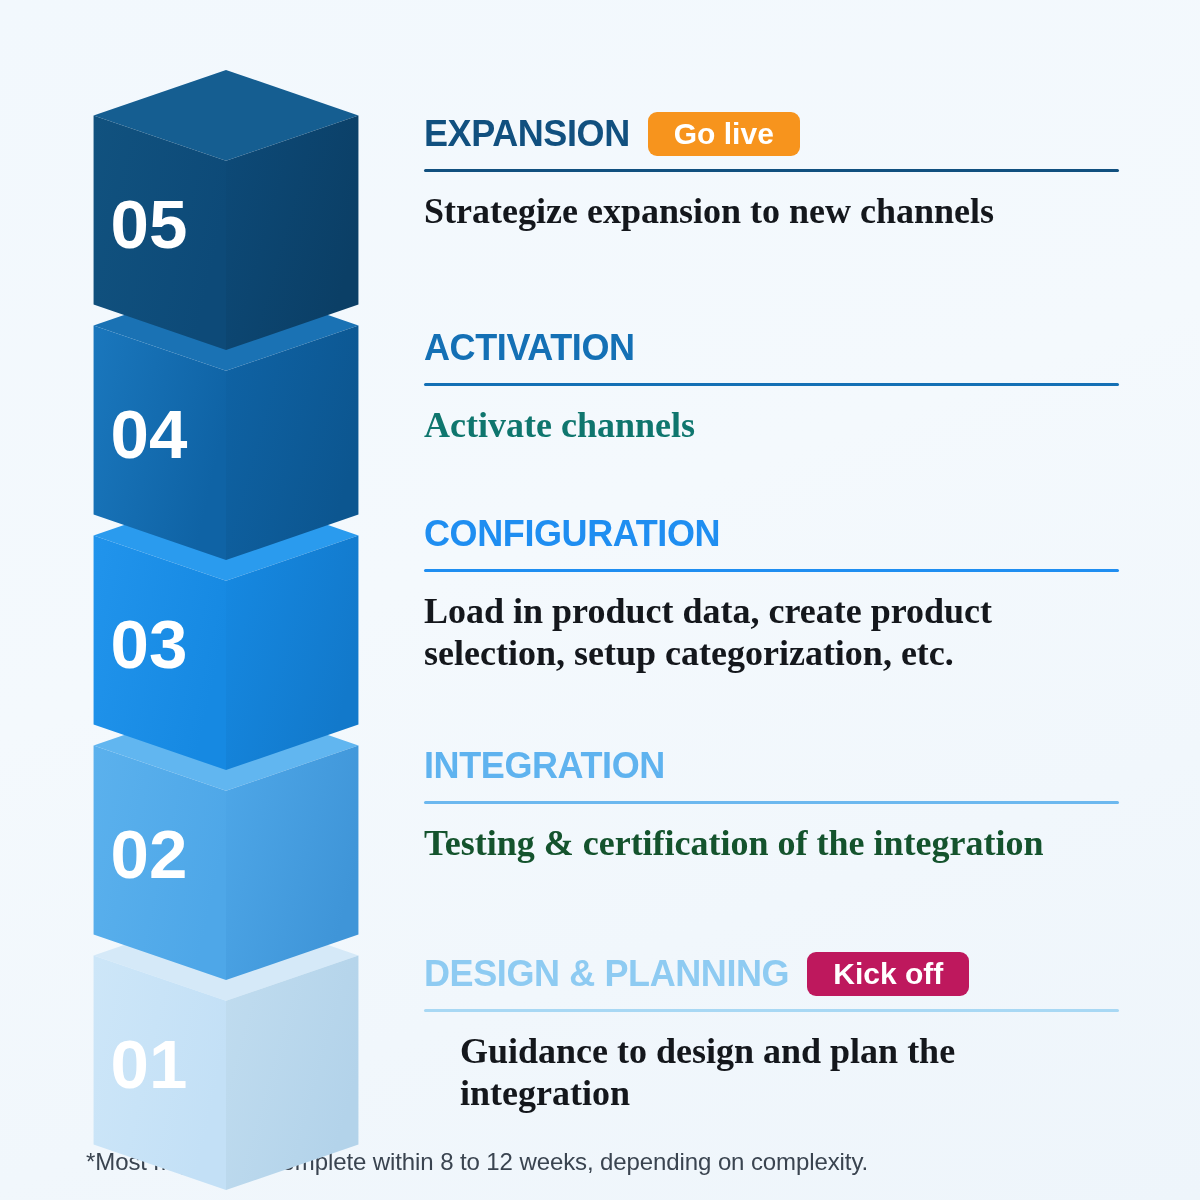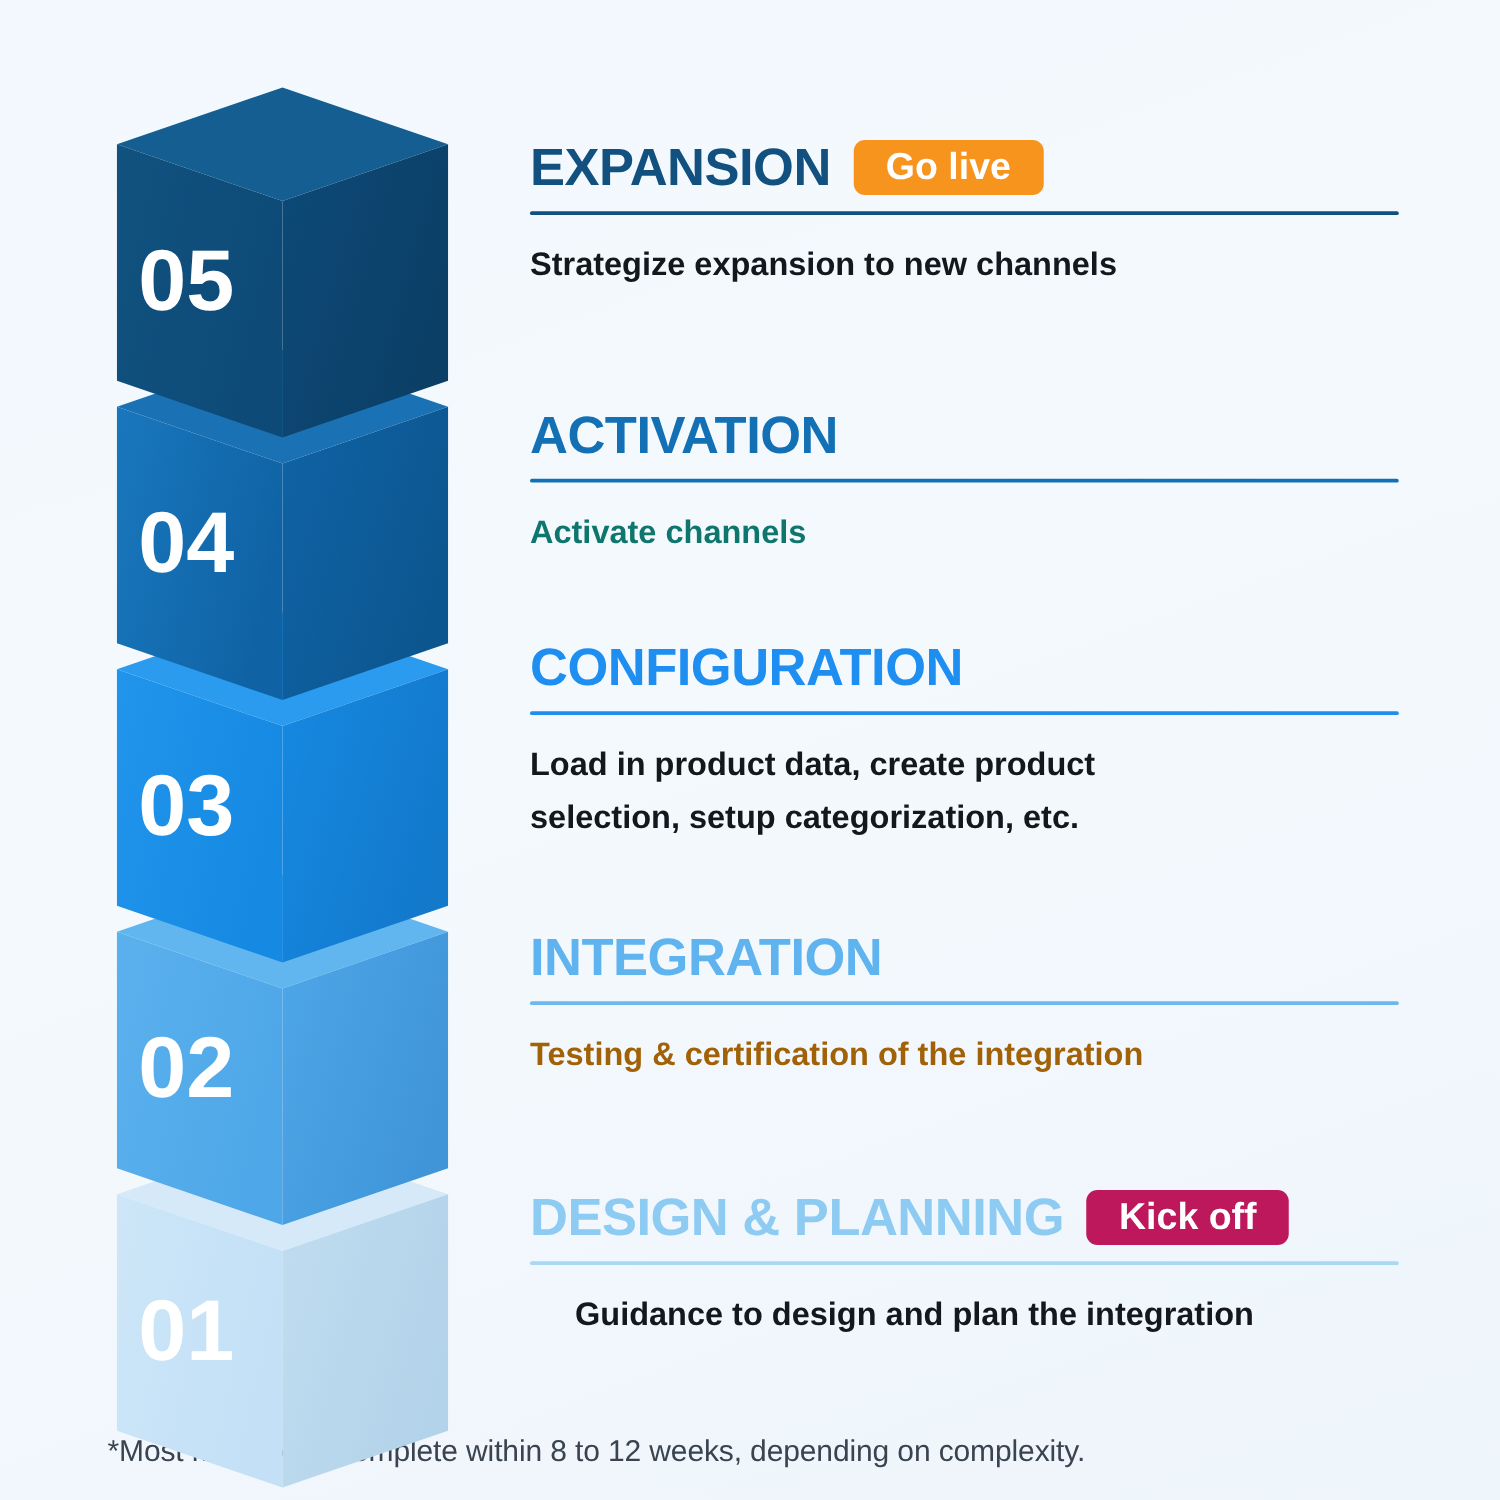--- a/index.html
+++ b/index.html
@@ -69,21 +69,21 @@
   .step-head {
     display: flex;
     align-items: center;
     gap: 18px;
     height: 52px;
   }
 
   .step-title {
     font-family: "Liberation Sans", sans-serif;
     font-weight: bold;
-    font-size: 42px;
+    font-size: 36px;
     line-height: 42px;
     letter-spacing: -0.4px;
     white-space: nowrap;
   }
 
   .badge {
     display: inline-flex;
     align-items: center;
     justify-content: center;
     height: 44px;
@@ -101,23 +101,23 @@
 
   .rule {
     width: 695px;
     height: 3px;
     margin-top: 9px;
     border-radius: 2px;
   }
 
   .step-desc {
     margin-top: 18px;
-    font-family: Liberation Sans, sans-serif;
-    font-weight: bold;
-    font-size: 26px;
+    font-family: Liberation Serif, serif;
+    font-weight: bold;
+    font-size: 36px;
     line-height: 42px;
     color: #14171c;
     max-width: 650px;
     white-space: pre-line;
   }
 
   
   #footnote {
     position: absolute;
     left: 86px;
@@ -270,21 +270,21 @@
         </div>
         <div class="rule" style="background: rgb(31, 142, 241);"></div>
         <div class="step-desc" style="color: rgb(20, 23, 28);">Load in product data, create product
 selection, setup categorization, etc.</div>
       </div>
       <div class="step" style="top: 740px;">
         <div class="step-head">
           <div class="step-title" style="color: rgb(95, 179, 239);">INTEGRATION</div>
         </div>
         <div class="rule" style="background: rgb(108, 184, 239);"></div>
-        <div class="step-desc" style="color: #a16207;">Testing &amp; certification of the integration</div>
+        <div class="step-desc" style="color: #14532d;">Testing &amp; certification of the integration</div>
       </div>
       <div class="step" style="top: 948px;">
         <div class="step-head">
           <div class="step-title" style="color: rgb(142, 203, 242);">DESIGN &amp; PLANNING</div>
           <span class="badge" style="background: #be185d; color: rgb(255, 255, 255);">Kick off</span>
         </div>
         <div class="rule" style="background: rgb(168, 216, 244);"></div>
         <div class="step-desc" style="color: rgb(20, 23, 28); margin-left: 36px;">Guidance to design and plan the integration</div>
       </div>
     </div>

